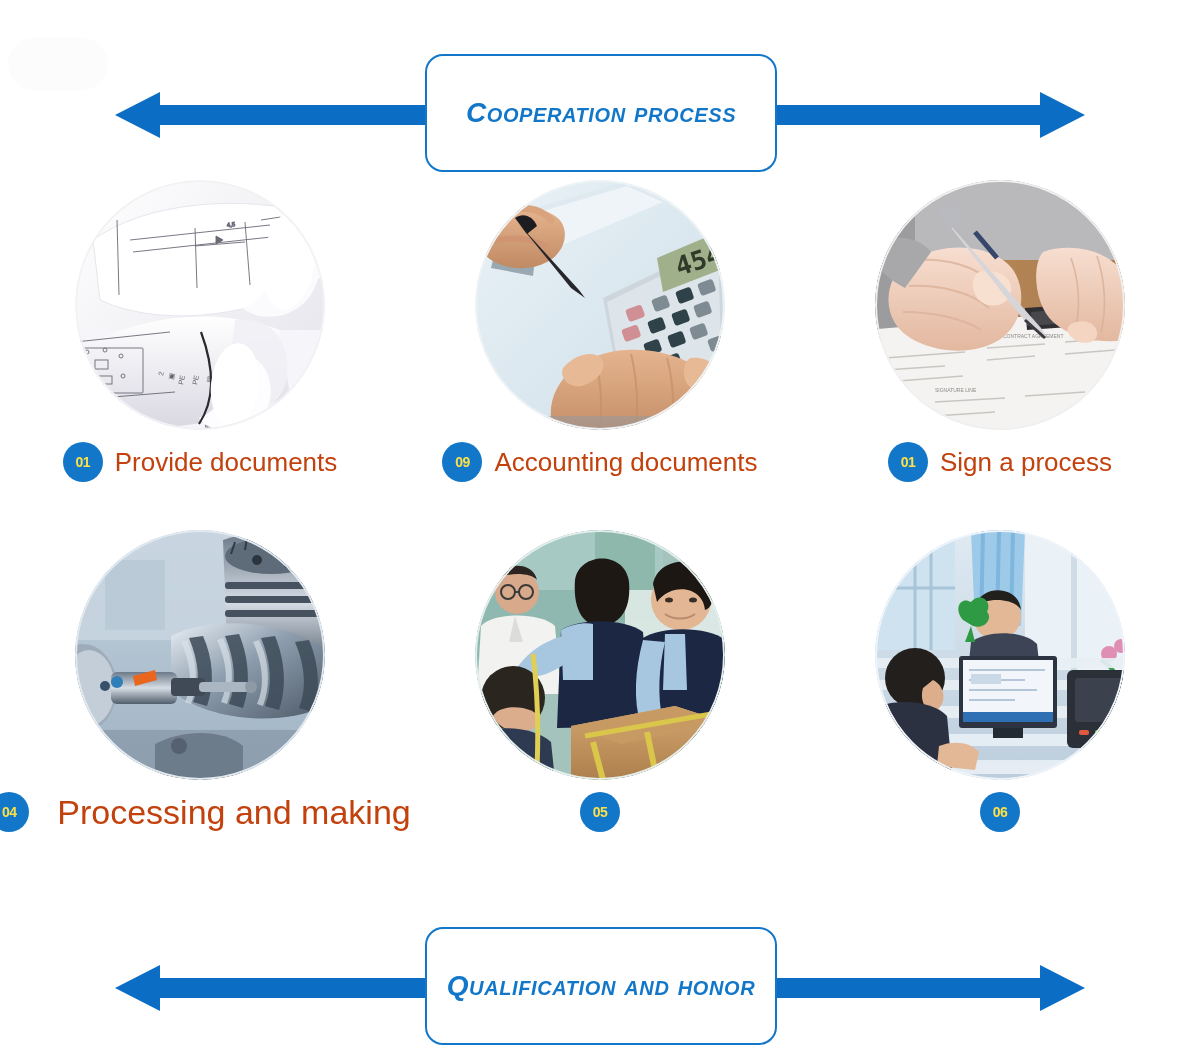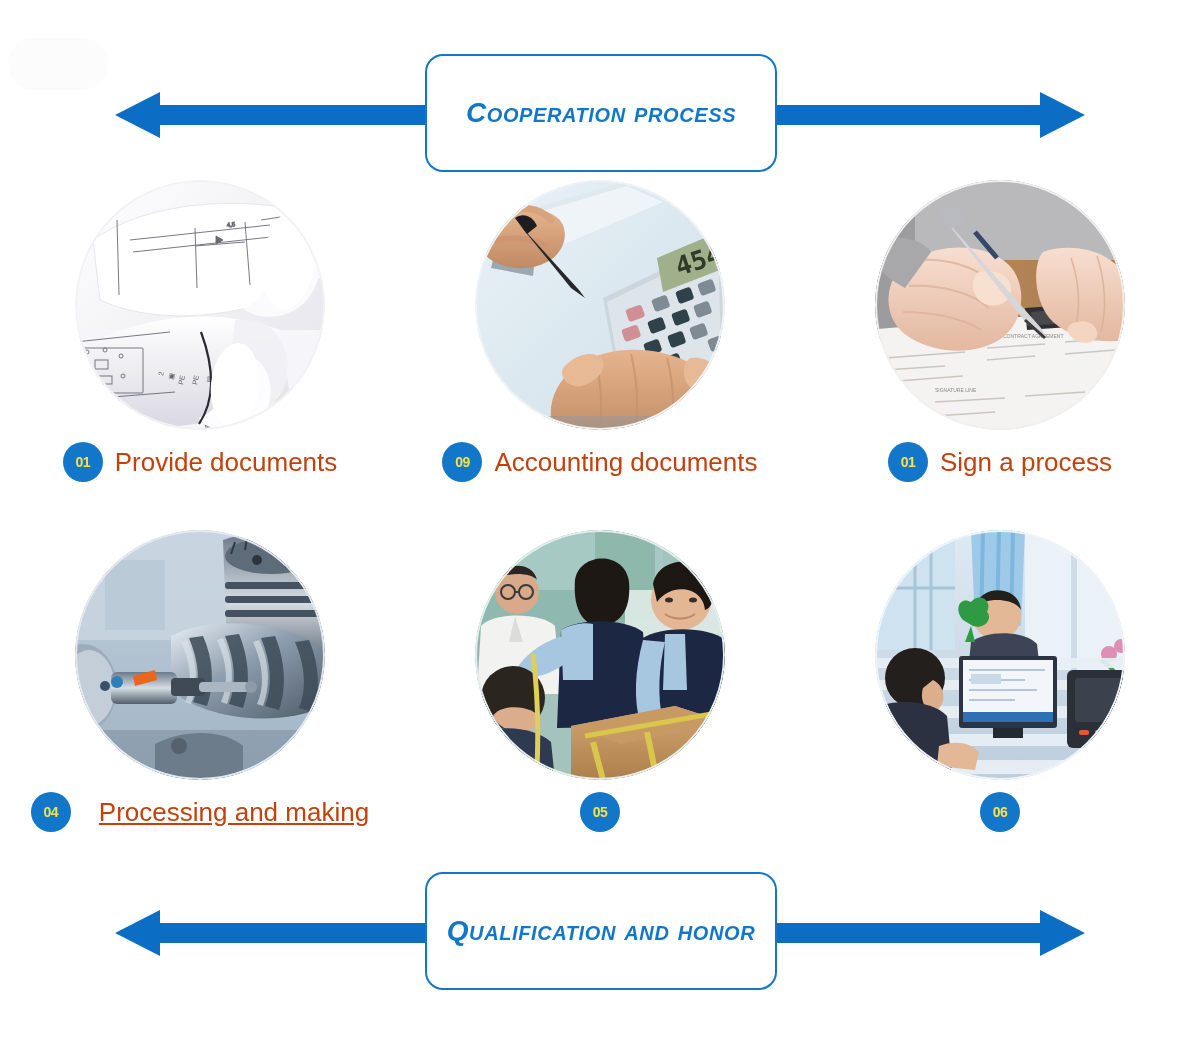--- a/index.html
+++ b/index.html
@@ -60,21 +60,21 @@
     color: #1277c9;
     font-size: 28px;
     font-style: italic;
     font-weight: bold;
     font-variant: small-caps;
     letter-spacing: 0.6px;
     white-space: nowrap;
   }
 
   #banner-top { top: 16px; margin-top: 36px; }
-  #banner-bottom { top: 870px; }
+  #banner-bottom { top: 925px; }
 
   
   .steps {
     position: absolute;
     left: 0;
     top: 180px;
     width: 1200px;
   }
   .step-row {
     display: flex;
@@ -121,21 +121,21 @@
     justify-content: center;
     letter-spacing: -0.5px;
   }
   .step-label {
     font-size: 26px;
     color: #c2410c;
     white-space: nowrap;
   }
   
   .row-2 .step-caption { gap: 28px; }
-  .row-2 .step-label { font-size: 26px; text-decoration: underline; }
+  .row-2 .step-label { font-size: 34px; }
 </style>
 </head>
 <body>
 
 <div class="watermark"></div>
 
 <div class="banner" id="banner-top">
   <svg class="banner-arrows" viewBox="0 0 1200 130">
     <g>
       <polygon points="115,63 160,40 160,86" fill="#0b6ec4"></polygon>

